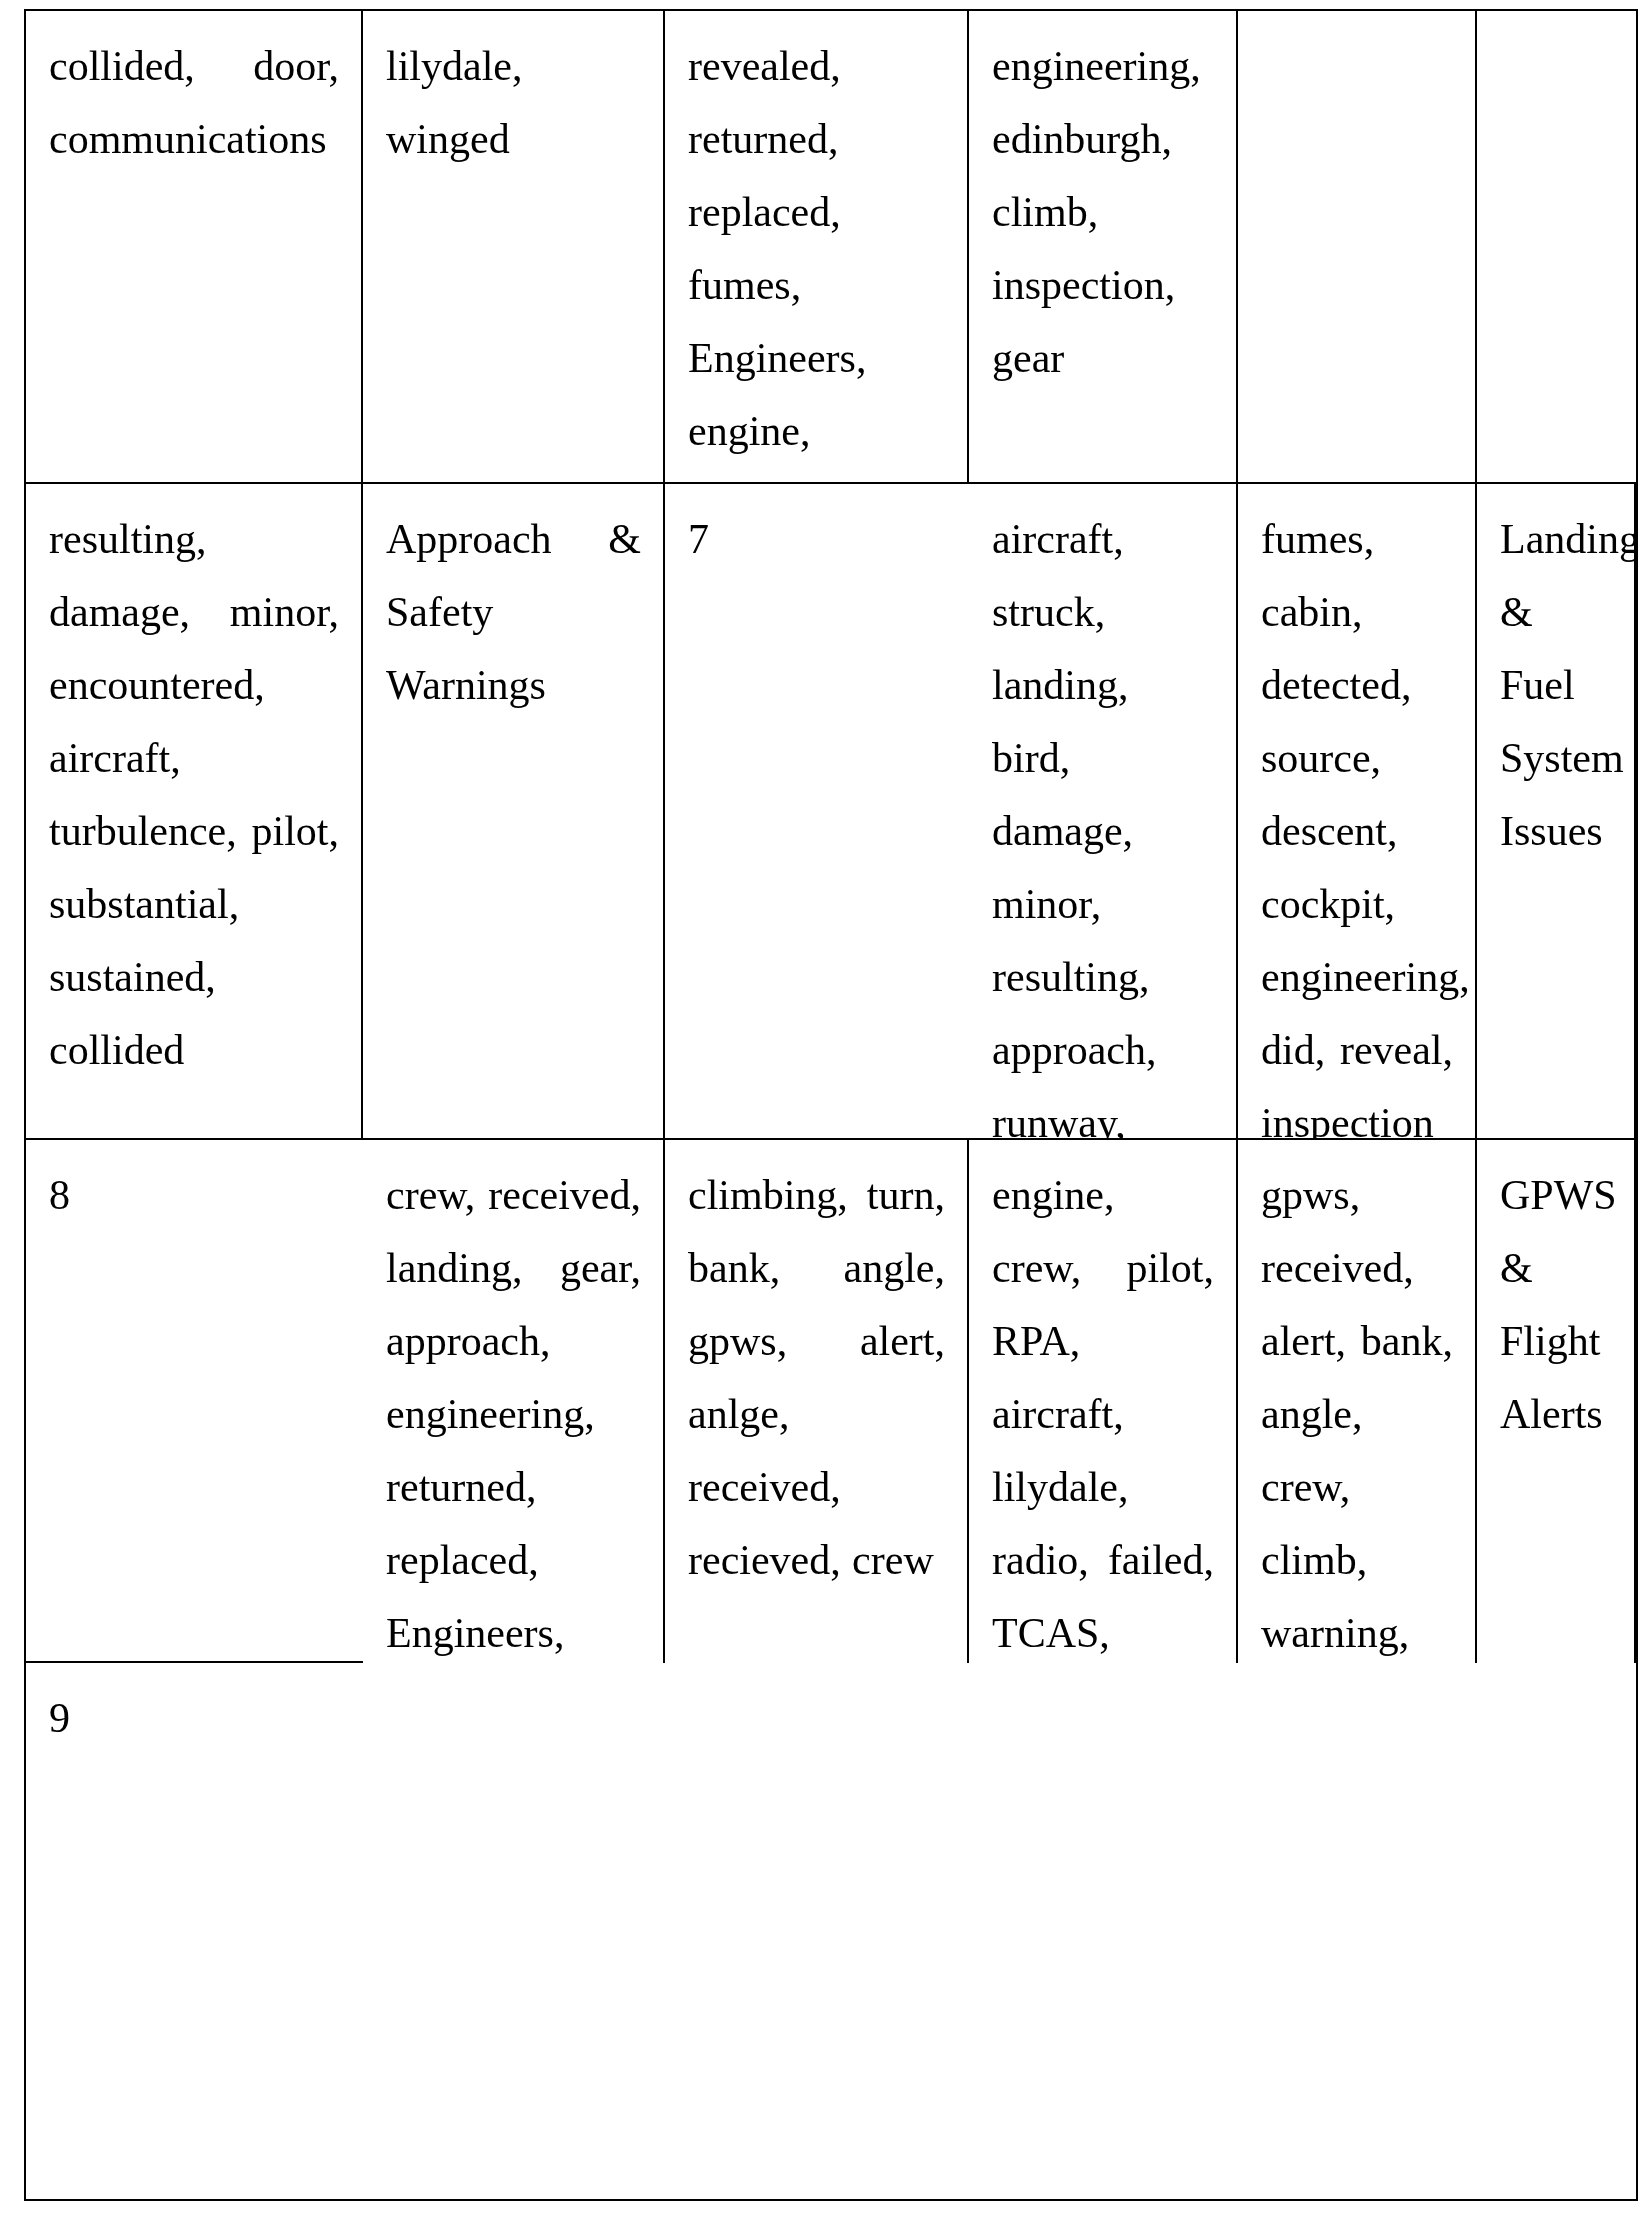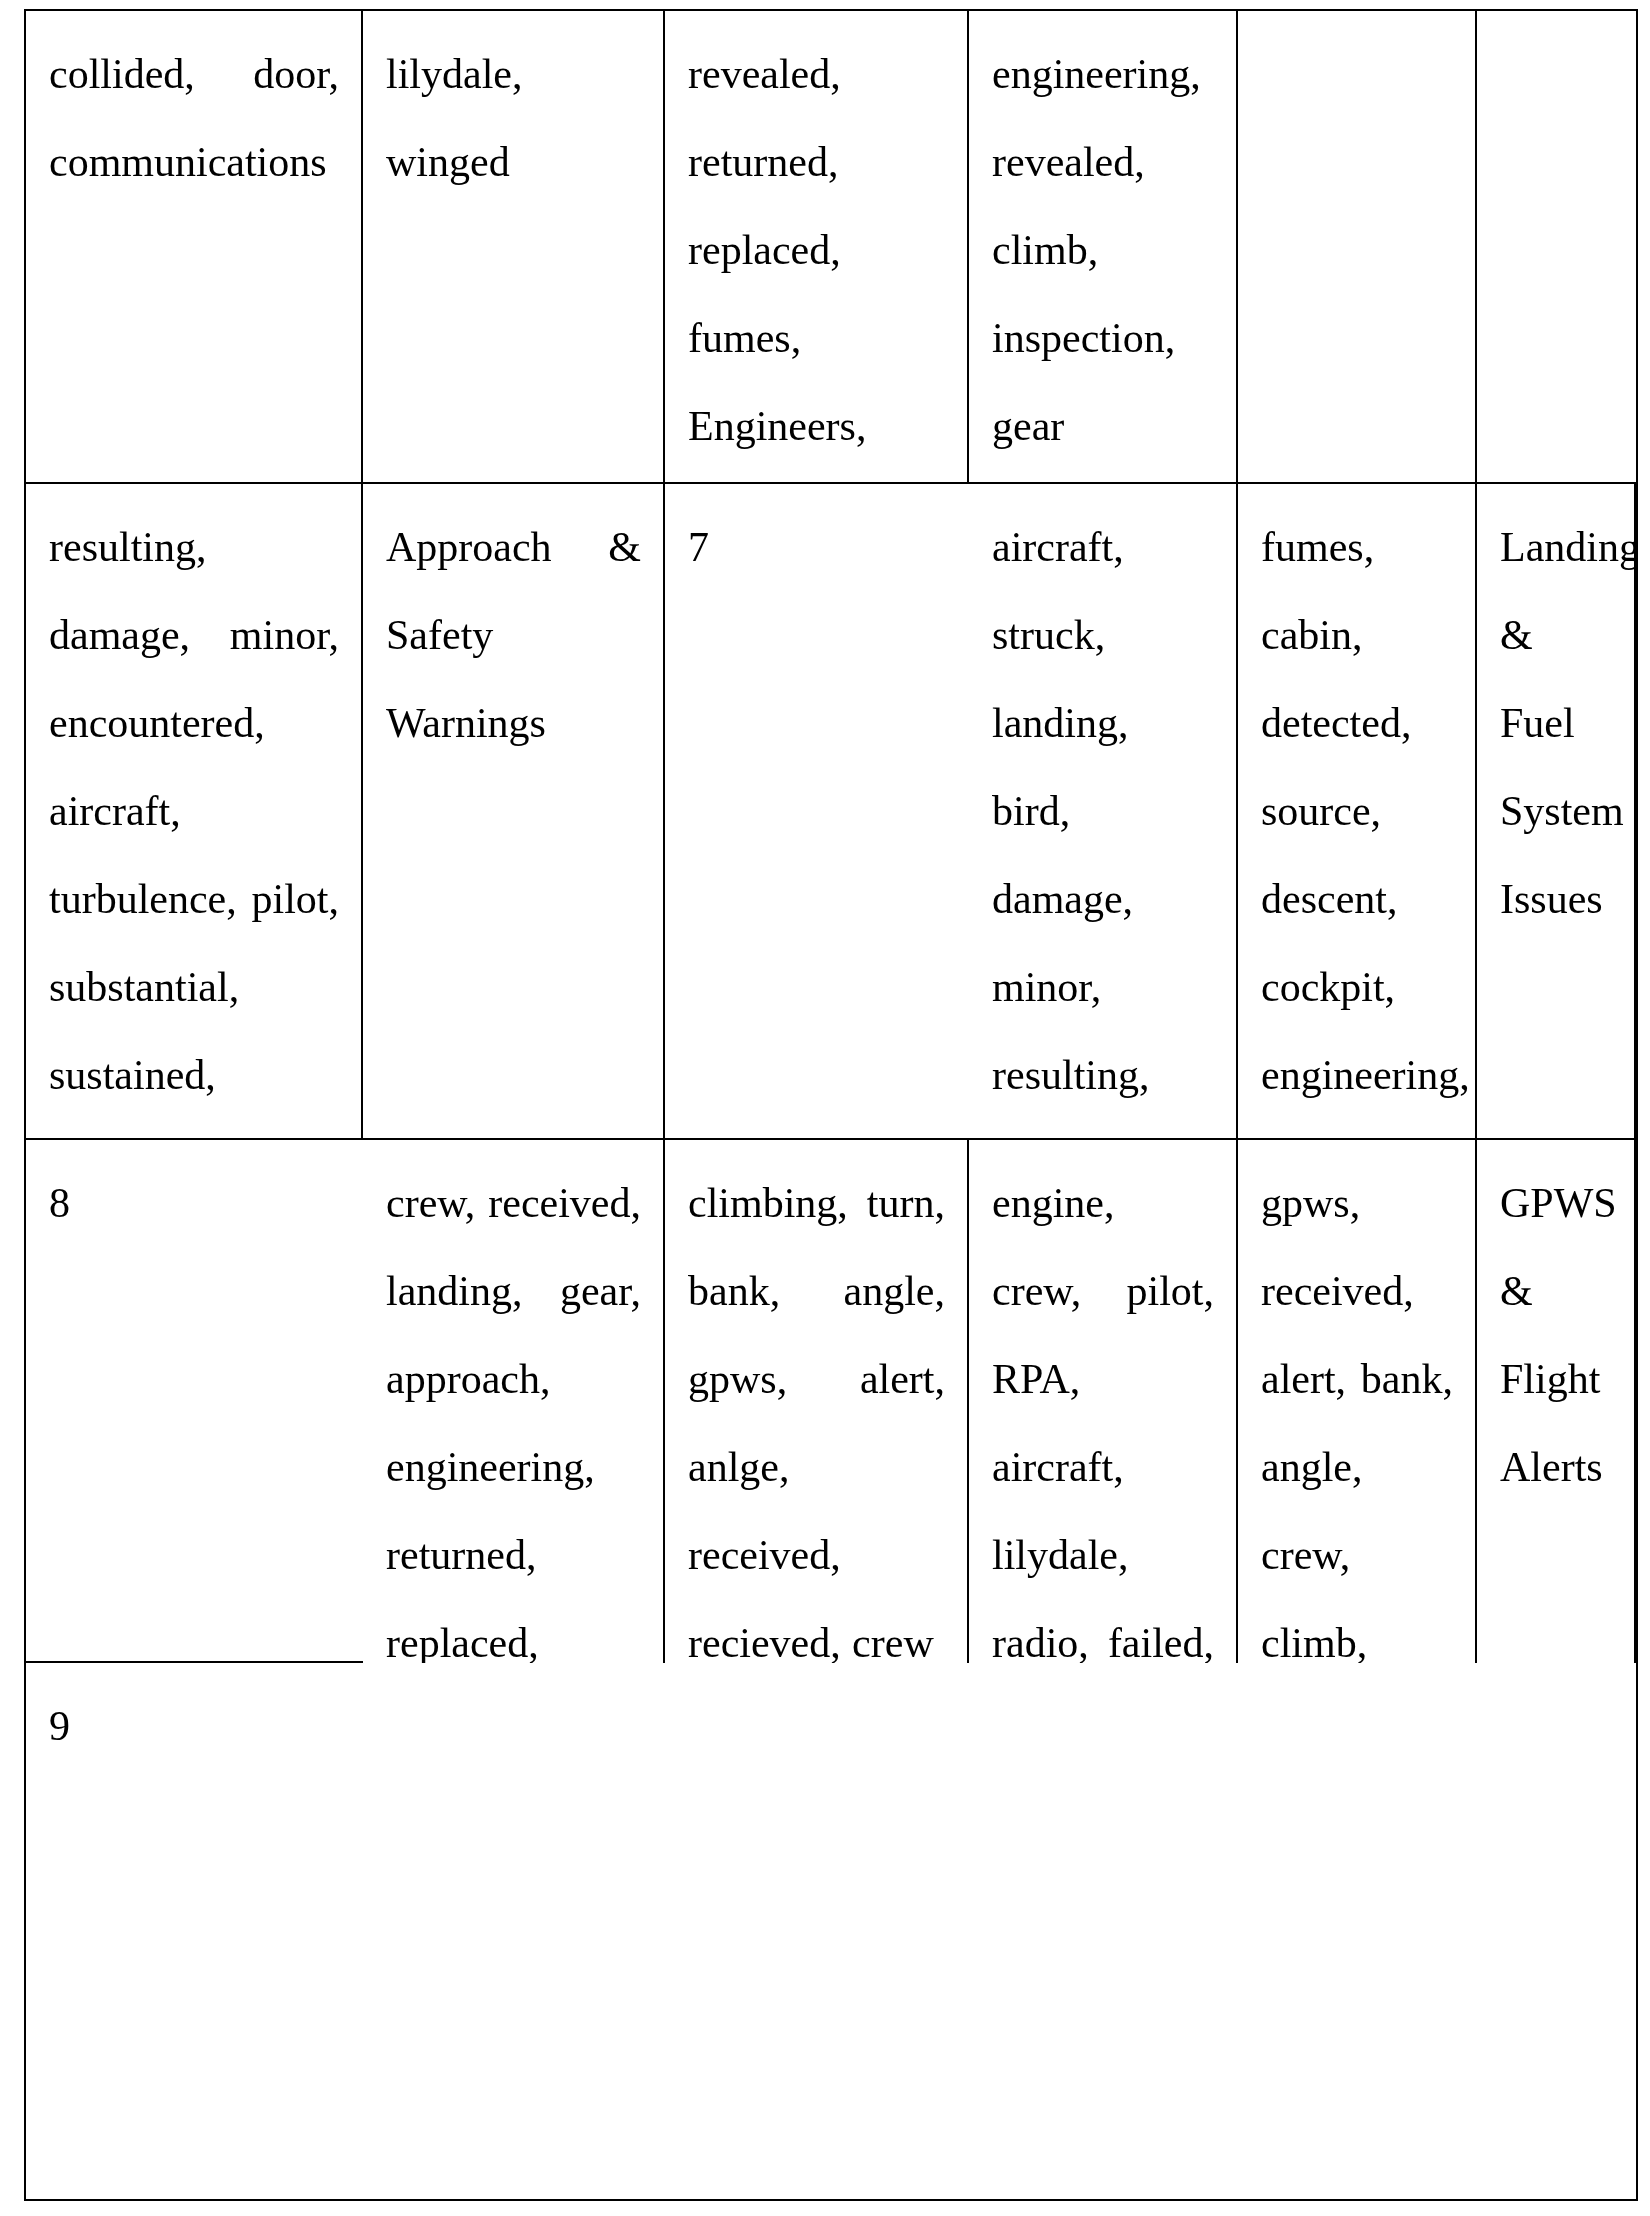--- a/index.html
+++ b/index.html
@@ -30,40 +30,40 @@
     border: 2.8px solid #000000;
     background: #ffffff;
     box-sizing: content-box;
   }
   .cell {
     box-sizing: border-box;
     border-right: 2.8px solid #000000;
     border-bottom: 2.8px solid #000000;
     padding: 18.5px 22px 9.3px 23px;
     font-size: 42px;
-    line-height: 88px;
+    line-height: 73px;
     text-align: justify;
     vertical-align: top;
     overflow: hidden;
     word-spacing: 0.9px;
     hyphens: none;
   }
   .cell.last-col { border-right: none; }
   .cell.last-row { border-bottom: none; }
 </style>
 </head>
 <body>
 
 <div class="page">
   <div class="topics-table">
 
     <div class="cell">collided, door, communications</div>
     <div class="cell">lilydale, winged</div>
     <div class="cell">revealed, returned, replaced, fumes, Engineers, engine, aircraft, climb</div>
-    <div class="cell">engineering, revealed, climb, inspection, gear</div>
+    <div class="cell">engineering, edinburgh, climb, inspection, gear</div>
     <div class="cell"></div>
     <div class="cell last-col"></div>
 
     <div class="cell">resulting, damage, minor, encountered, aircraft, turbulence, pilot, substantial, sustained, collided</div>
     <div class="cell">Approach &amp; Safety Warnings</div>
     <div class="cell last-col">7</div>
 
     <div class="cell">aircraft, struck, landing, bird, damage, minor, resulting, approach, runway, multiple</div>
     <div class="cell">fumes, cabin, detected, source, descent, cockpit, engineering, did, reveal, inspection</div>
     <div class="cell">Landing &amp; Fuel System Issues</div>

